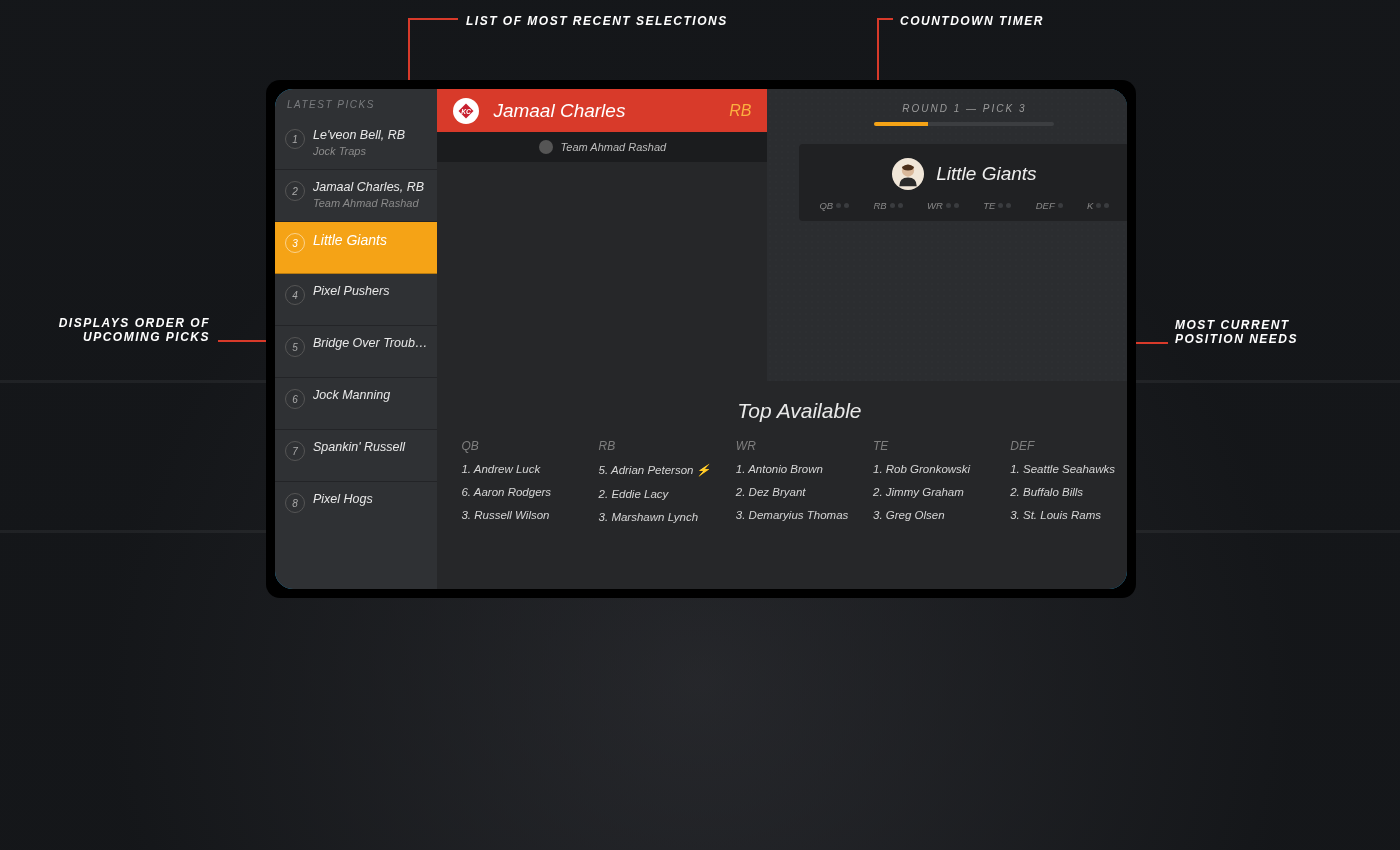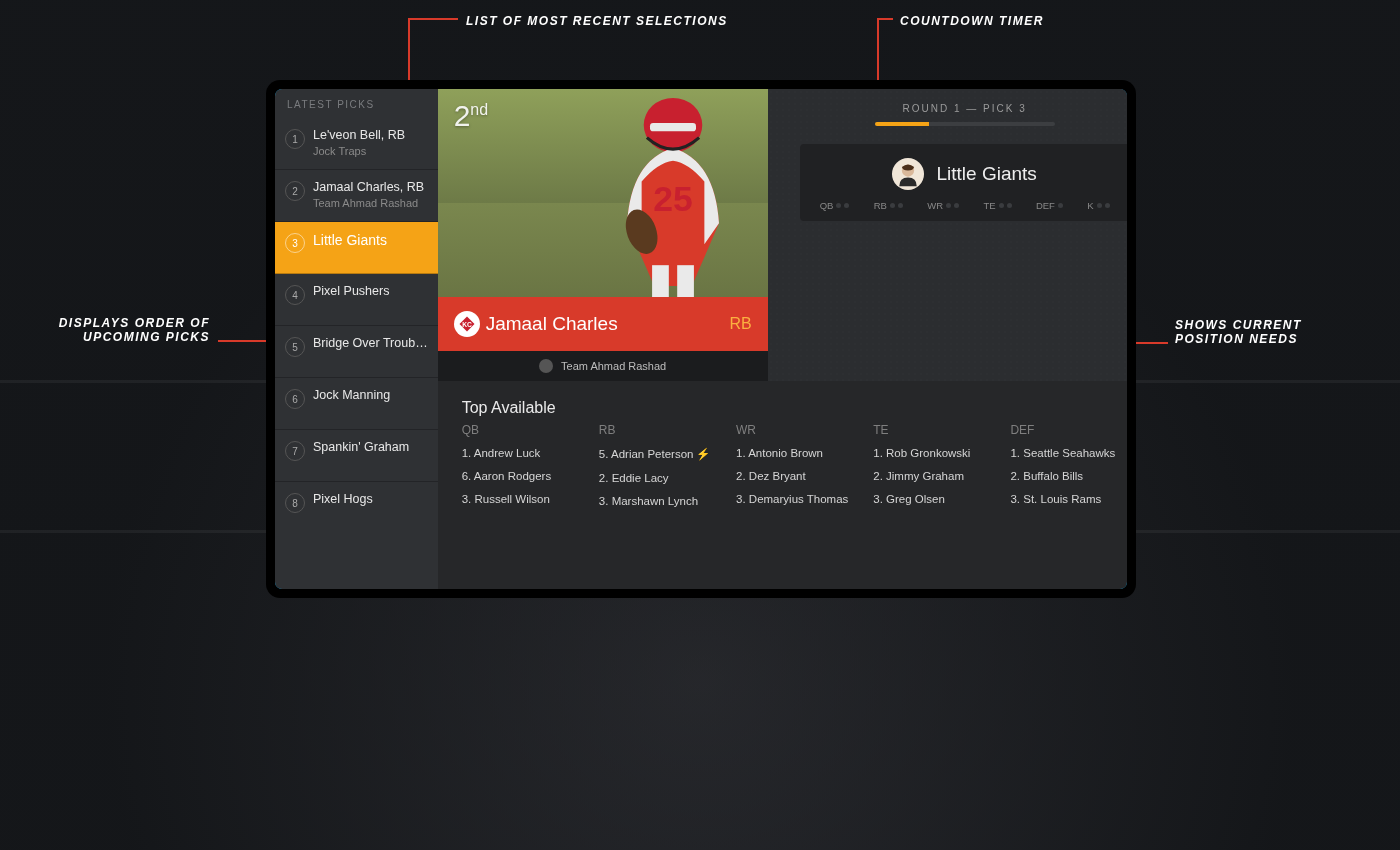--- a/index.html
+++ b/index.html
@@ -50,23 +50,24 @@
   position: absolute;
   left: 266px; top: 80px;
   width: 870px; height: 518px;
   background: #000;
   border-radius: 14px;
   padding: 9px;
 }
 .screen {
   width: 100%; height: 100%;
   background: #0ea5e9;
-  border-radius: 7px;
+  border-radius: 18px;
   display: flex;
   overflow: hidden;
+  font-style: italic;
 }
 
 
 .sidebar { width: 163px; background: #2f3134; display: flex; flex-direction: column; }
 .sidebar-hdr {
   font-size: 10px; letter-spacing: 1.5px;
   color: #7a7c7f; padding: 10px 12px 8px; font-weight: 400;
 }
 .pick-item {
   display: flex; align-items: flex-start;
@@ -98,22 +99,22 @@
 .ordinal {
   position: absolute; left: 16px; top: 10px;
   font-size: 30px; color: rgba(255,255,255,0.9); font-weight: 300;
   text-shadow: 0 1px 3px rgba(0,0,0,0.35);
 }
 .ordinal sup { font-size: 16px; vertical-align: top; position: relative; top: 2px; }
 .player-fig {
   position: absolute; right: -10px; bottom: -10px; width: 210px; height: 230px;
 }
 .player-bar {
-  height: 54px; background: #d83a2a; display: flex; align-items: center;
-  padding: 0 16px; gap: 6px;
+  height: 43px; background: #d83a2a; display: flex; align-items: center;
+  padding: 0 16px; gap: 14px;
 }
 .team-logo {
   width: 26px; height: 26px; border-radius: 50%;
   background: #fff; display: flex; align-items: center; justify-content: center;
 }
 .team-logo svg { width: 20px; height: 20px; }
 .player-bar .pname { color: #fff; font-size: 19px; font-weight: 300; flex: 1; }
 .player-bar .ppos { color: #fbb040; font-size: 16px; }
 .owner-bar {
   height: 30px; background: #1b1c1e; display: flex; align-items: center; justify-content: center;
@@ -147,21 +148,21 @@
   display: flex; align-items: center; justify-content: center; overflow: hidden;
 }
 .team-card .avatar svg { width: 28px; height: 28px; }
 .team-card .tname { font-size: 19px; color: #eee; font-weight: 300; }
 .pos-row { display: flex; justify-content: space-between; padding: 0 2px; }
 .pos { display: flex; align-items: center; gap: 3px; font-size: 9.5px; color: #888; }
 .pos .d { width: 5px; height: 5px; border-radius: 50%; background: #3a3c3f; }
 
 
 .available { padding: 18px 24px; flex: 1; }
-.av-title { font-size: 16px; color: #eaeaea; font-weight: 300; margin-bottom: 6px; }
+.av-title { font-size: 21px; color: #eaeaea; font-weight: 300; margin-bottom: 16px; text-align: center; }
 .cols { display: flex; gap: 10px; }
 .col { flex: 1; }
 .col-hdr { font-size: 12px; color: #7f7f7f; margin-bottom: 10px; }
 .col .row { font-size: 11.5px; color: #d5d5d5; font-weight: 300; margin-bottom: 11px; white-space: nowrap; }
 </style>
 </head>
 <body>
 
 <div class="bg">
   <div class="field-line" style="top:380px"></div>
@@ -180,21 +181,21 @@
   <div class="line-h" style="left:-23px; top:4px; width:16px;"></div>
   <div class="dot" style="left:-26px; top:106px;"></div>
 </div>
 <div class="callout" style="left:30px; top:316px; text-align:right; width:180px;">
   <div>DISPLAYS ORDER OF</div>
   <div>UPCOMING PICKS</div>
   <div class="line-h" style="left:188px; top:24px; width:138px;"></div>
   <div class="dot" style="left:324px; top:21px;"></div>
 </div>
 <div class="callout" style="left:1175px; top:318px;">
-  <div>SHOWS CURRENT</div>
+  <div>MOST CURRENT</div>
   <div>POSITION NEEDS</div>
   <div class="line-h" style="left:-75px; top:24px; width:68px;"></div>
   <div class="dot" style="left:-78px; top:21px;"></div>
 </div>
 
 <div class="tablet">
   <div class="screen">
 
     <div class="sidebar">
       <div class="sidebar-hdr">LATEST PICKS</div>
@@ -233,50 +234,34 @@
       </div>
       <div class="pick-item">
         <div class="num">6</div>
         <div class="txt">
             <div class="name">Jock Manning</div>
           </div>
       </div>
       <div class="pick-item">
         <div class="num">7</div>
         <div class="txt">
-            <div class="name">Spankin' Graham</div>
+            <div class="name">Spankin' Russell</div>
           </div>
       </div>
       <div class="pick-item" style="border-bottom:none">
         <div class="num">8</div>
         <div class="txt">
             <div class="name">Pixel Hogs</div>
           </div>
       </div>
     </div>
 
     <div class="main">
       <div class="top">
         <div class="player-card">
-          <div class="player-img">
-            <div class="ordinal">
-              <span>2</span><sup>nd</sup>
-            </div>
-            <svg class="player-fig" viewBox="0 0 200 220">
-              <ellipse cx="100" cy="46" rx="28" ry="26" fill="#c8202f"></ellipse>
-              <rect x="78" y="44" width="44" height="8" fill="#e8e8e8" rx="3"></rect>
-              <path d="M100 68 Q60 80 56 140 L82 200 L118 200 L144 140 Q140 80 100 68 Z" fill="#d83a2a"></path>
-              <path d="M100 68 Q60 80 56 140 L70 160 L70 100 Q85 82 100 80 Q115 82 130 100 L130 160 L144 140 Q140 80 100 68 Z" fill="#eaeaea"></path>
-              <text x="100" y="128" text-anchor="middle" font-size="34" font-weight="700" fill="#c8202f" font-family="Arial">25</text>
-              <ellipse cx="70" cy="148" rx="14" ry="22" fill="#5a3a1f" transform="rotate(-20 70 148)"></ellipse>
-              <rect x="80" y="180" width="16" height="40" fill="#eaeaea"></rect>
-              <rect x="104" y="180" width="16" height="40" fill="#eaeaea"></rect>
-              <path d="M75 58 Q100 80 125 58" stroke="#222" stroke-width="3" fill="none"></path>
-            </svg>
-          </div>
           <div class="player-bar">
             <div class="team-logo">
               <svg viewBox="0 0 24 24">
                   <path d="M3 12 L12 3 L21 12 L12 21 Z" fill="#c8202f"></path>
                   <text x="12" y="15" text-anchor="middle" font-size="8" fill="#fff" font-weight="700">KC</text>
                 </svg>
             </div>
             <div class="pname">Jamaal Charles</div>
             <div class="ppos">RB</div>
           </div>

